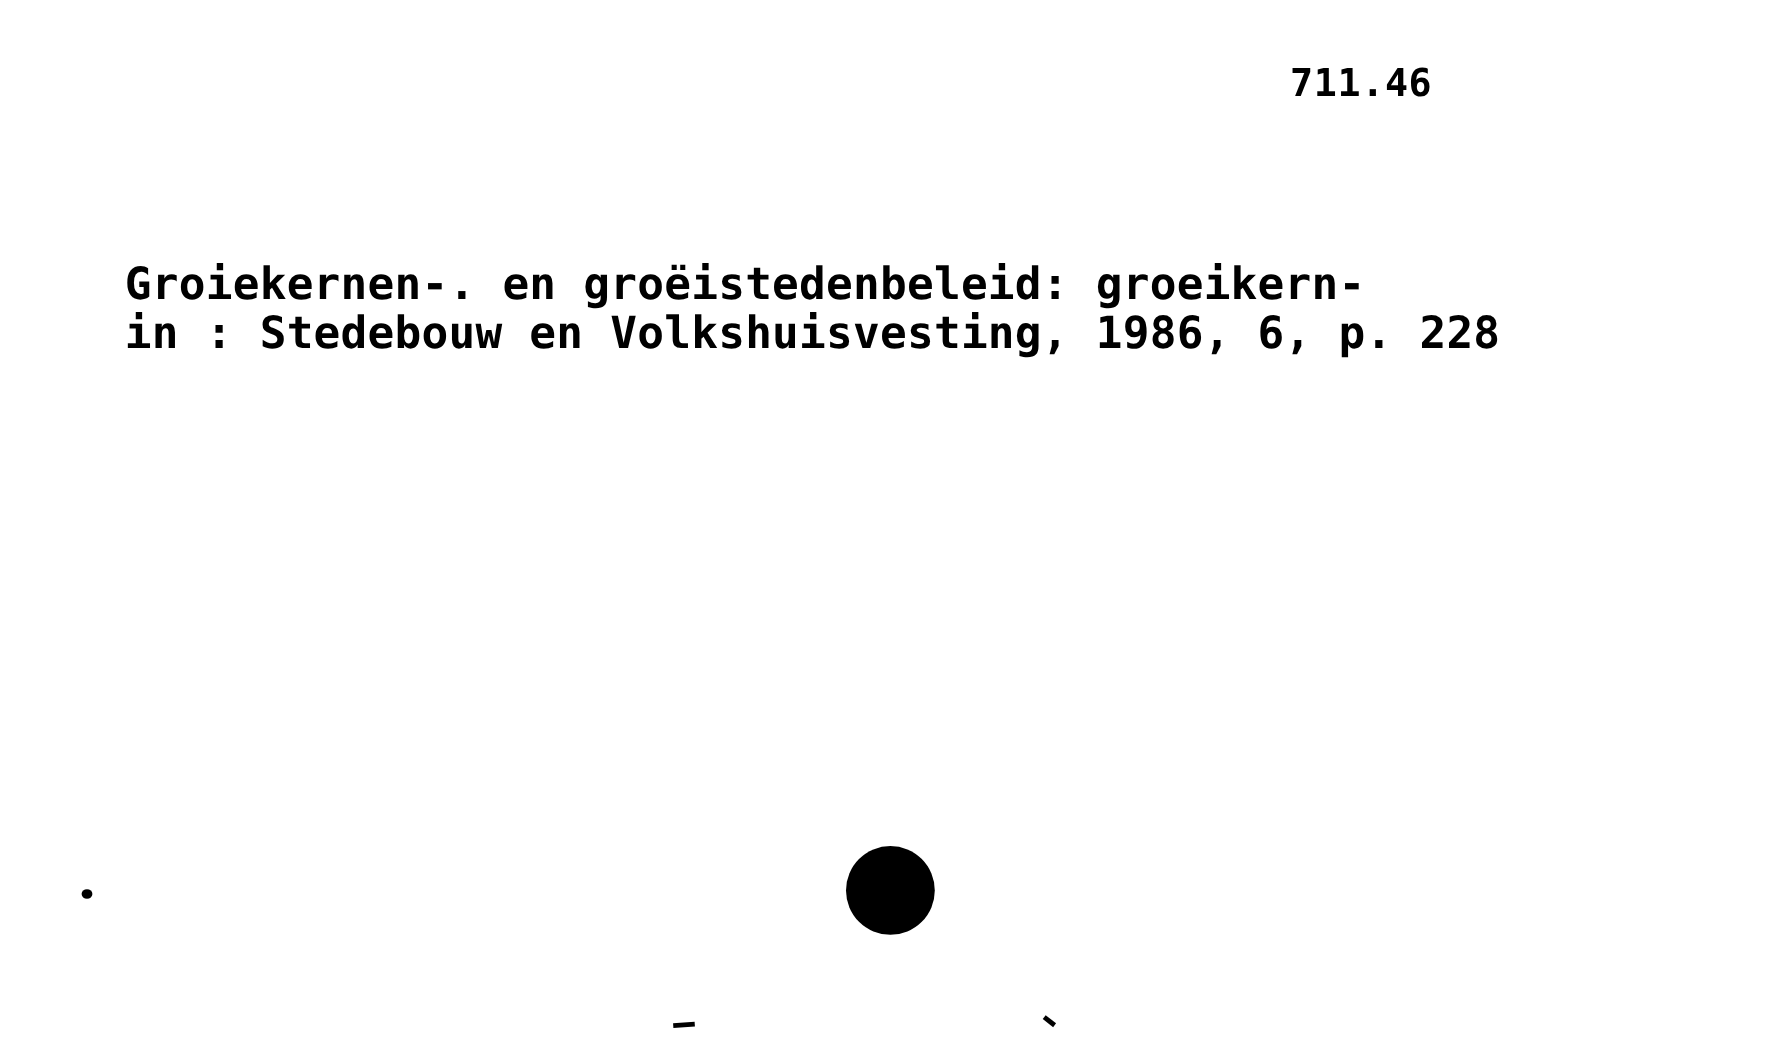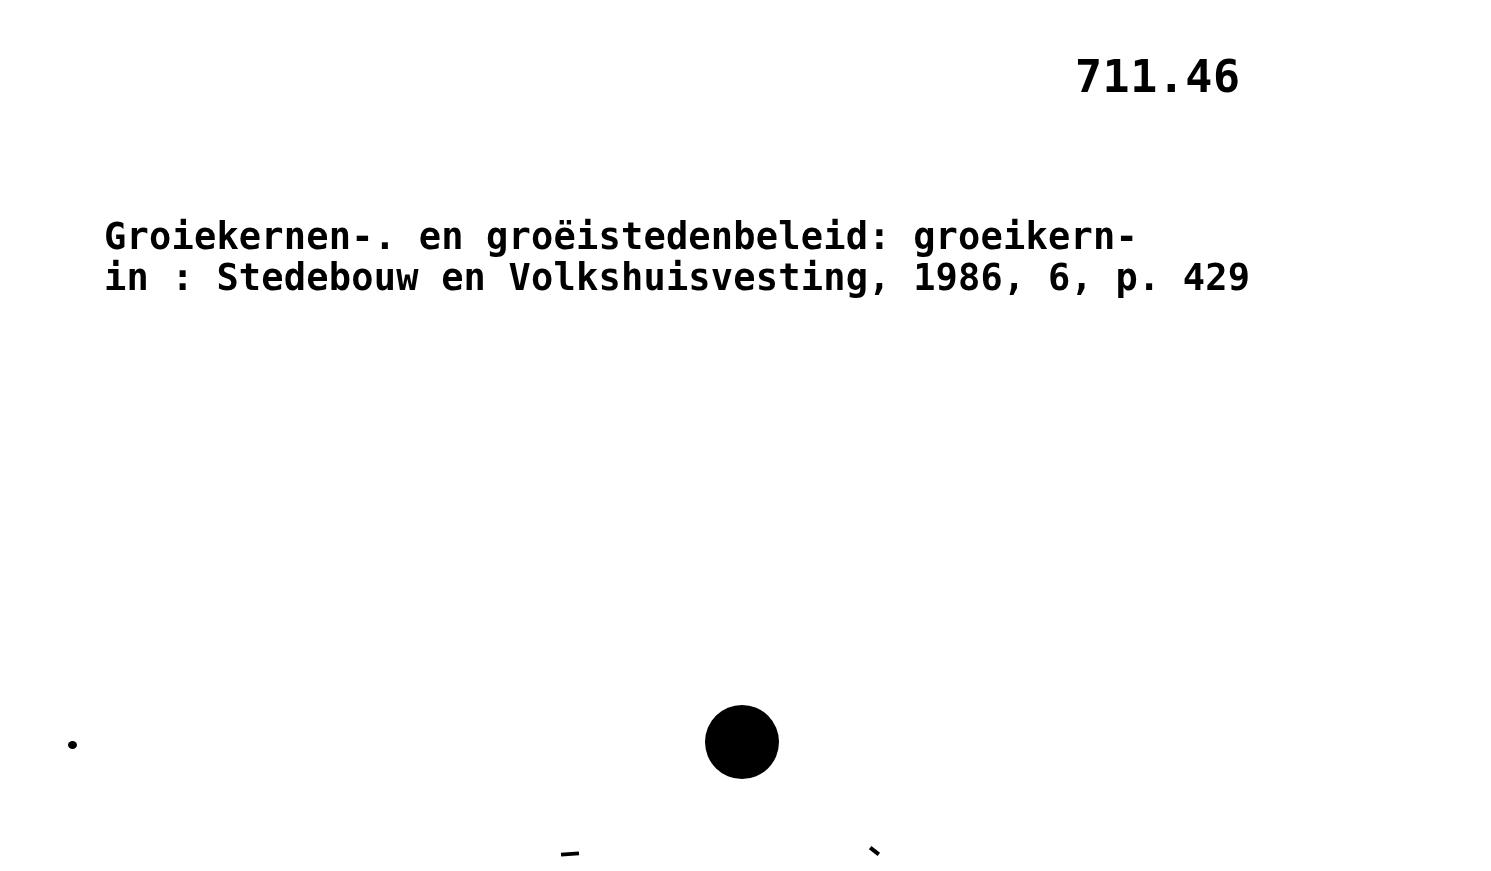--- a/index.html
+++ b/index.html
@@ -20,21 +20,21 @@
     position: absolute;
     inset: 0;
     background: #ffffff;
   }
 
   
   .classmark {
     position: absolute;
     left: 1075px;
     top: 52px;
-    font-size: 45px;
+    font-size: 32px;
     font-weight: bold;
     letter-spacing: 0.5px;
     white-space: pre;
     line-height: 1.1;
   }
 
   
   .title-block {
     position: absolute;
     left: 104px;
@@ -106,21 +106,21 @@
 <body>
 
 <div class="page">
 
   <div class="classmark">711.46</div>
 
   <div class="title-block">
     <span class="title-line">Groiekernen-. en groëistedenbeleid: groeikern-</span>
   </div>
 
-  <div class="source-block">in : Stedebouw en Volkshuisvesting, 1986, 6, p. 429</div>
+  <div class="source-block">in : Stedebouw en Volkshuisvesting, 1986, 6, p. 228</div>
 
   <div class="punch-dot"></div>
 
   <div class="speck speck-left"></div>
   <div class="speck speck-bottom-a"></div>
   <div class="speck speck-bottom-b"></div>
 
 </div>
 
 </body></html>

